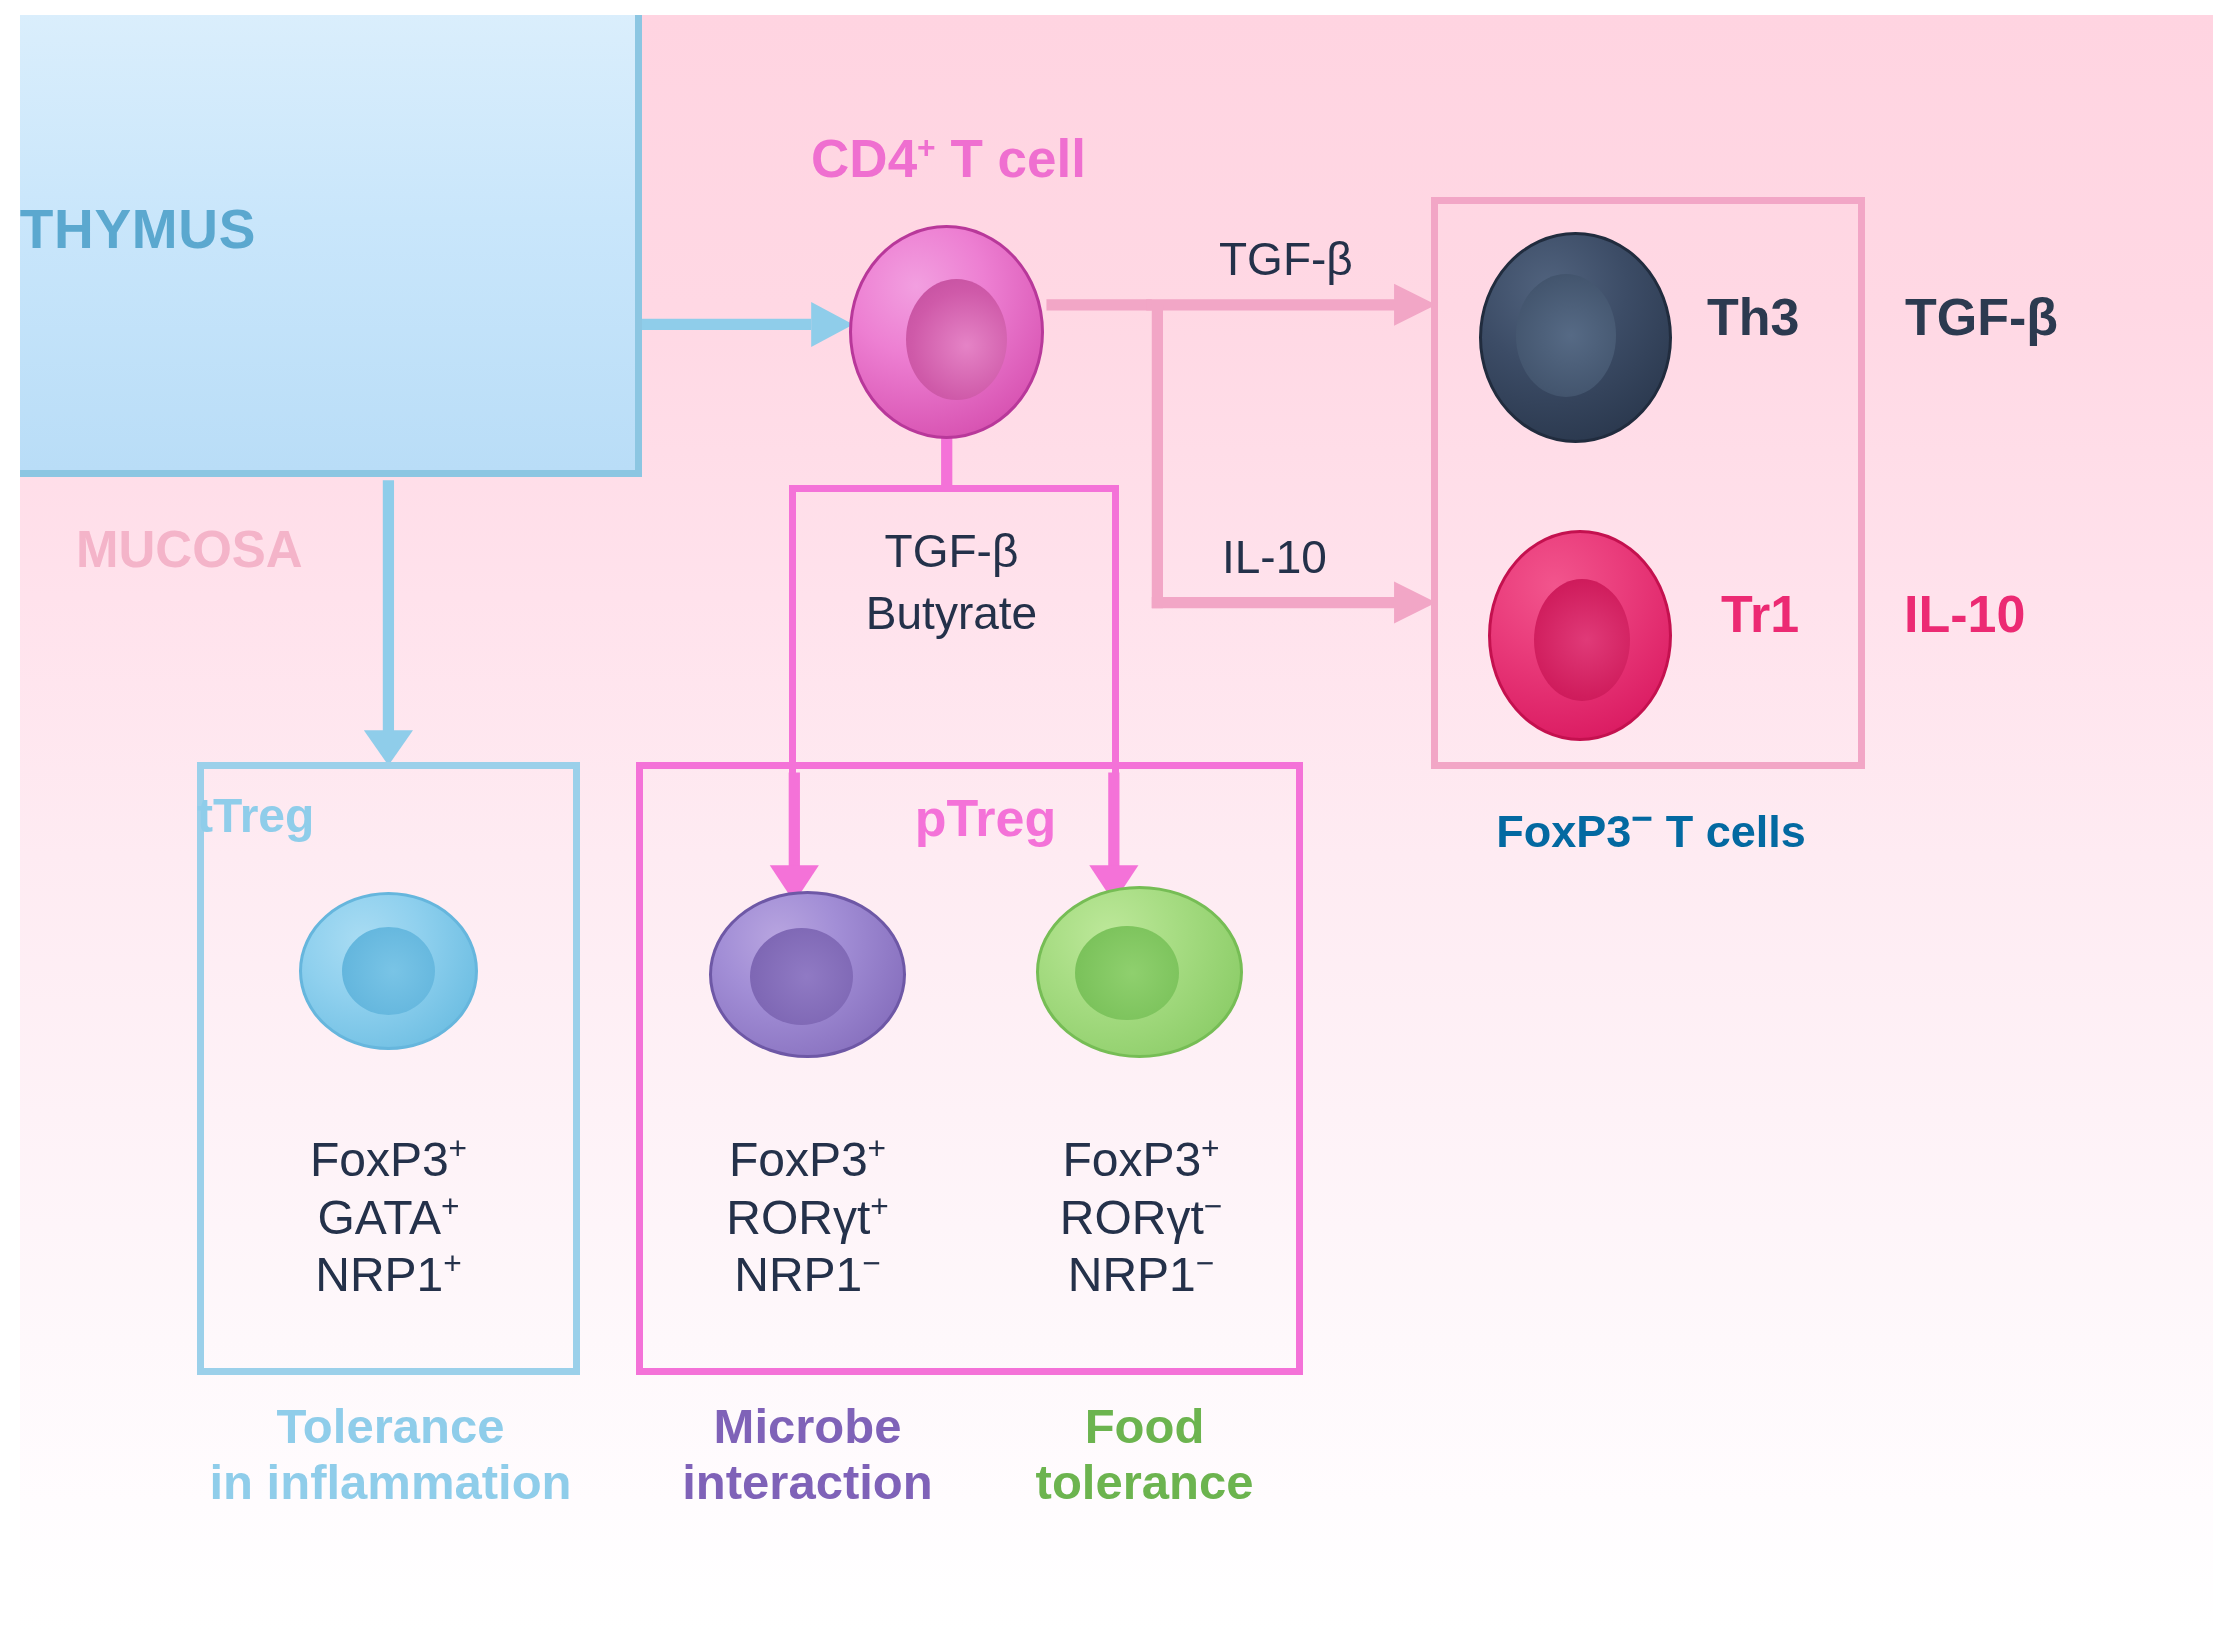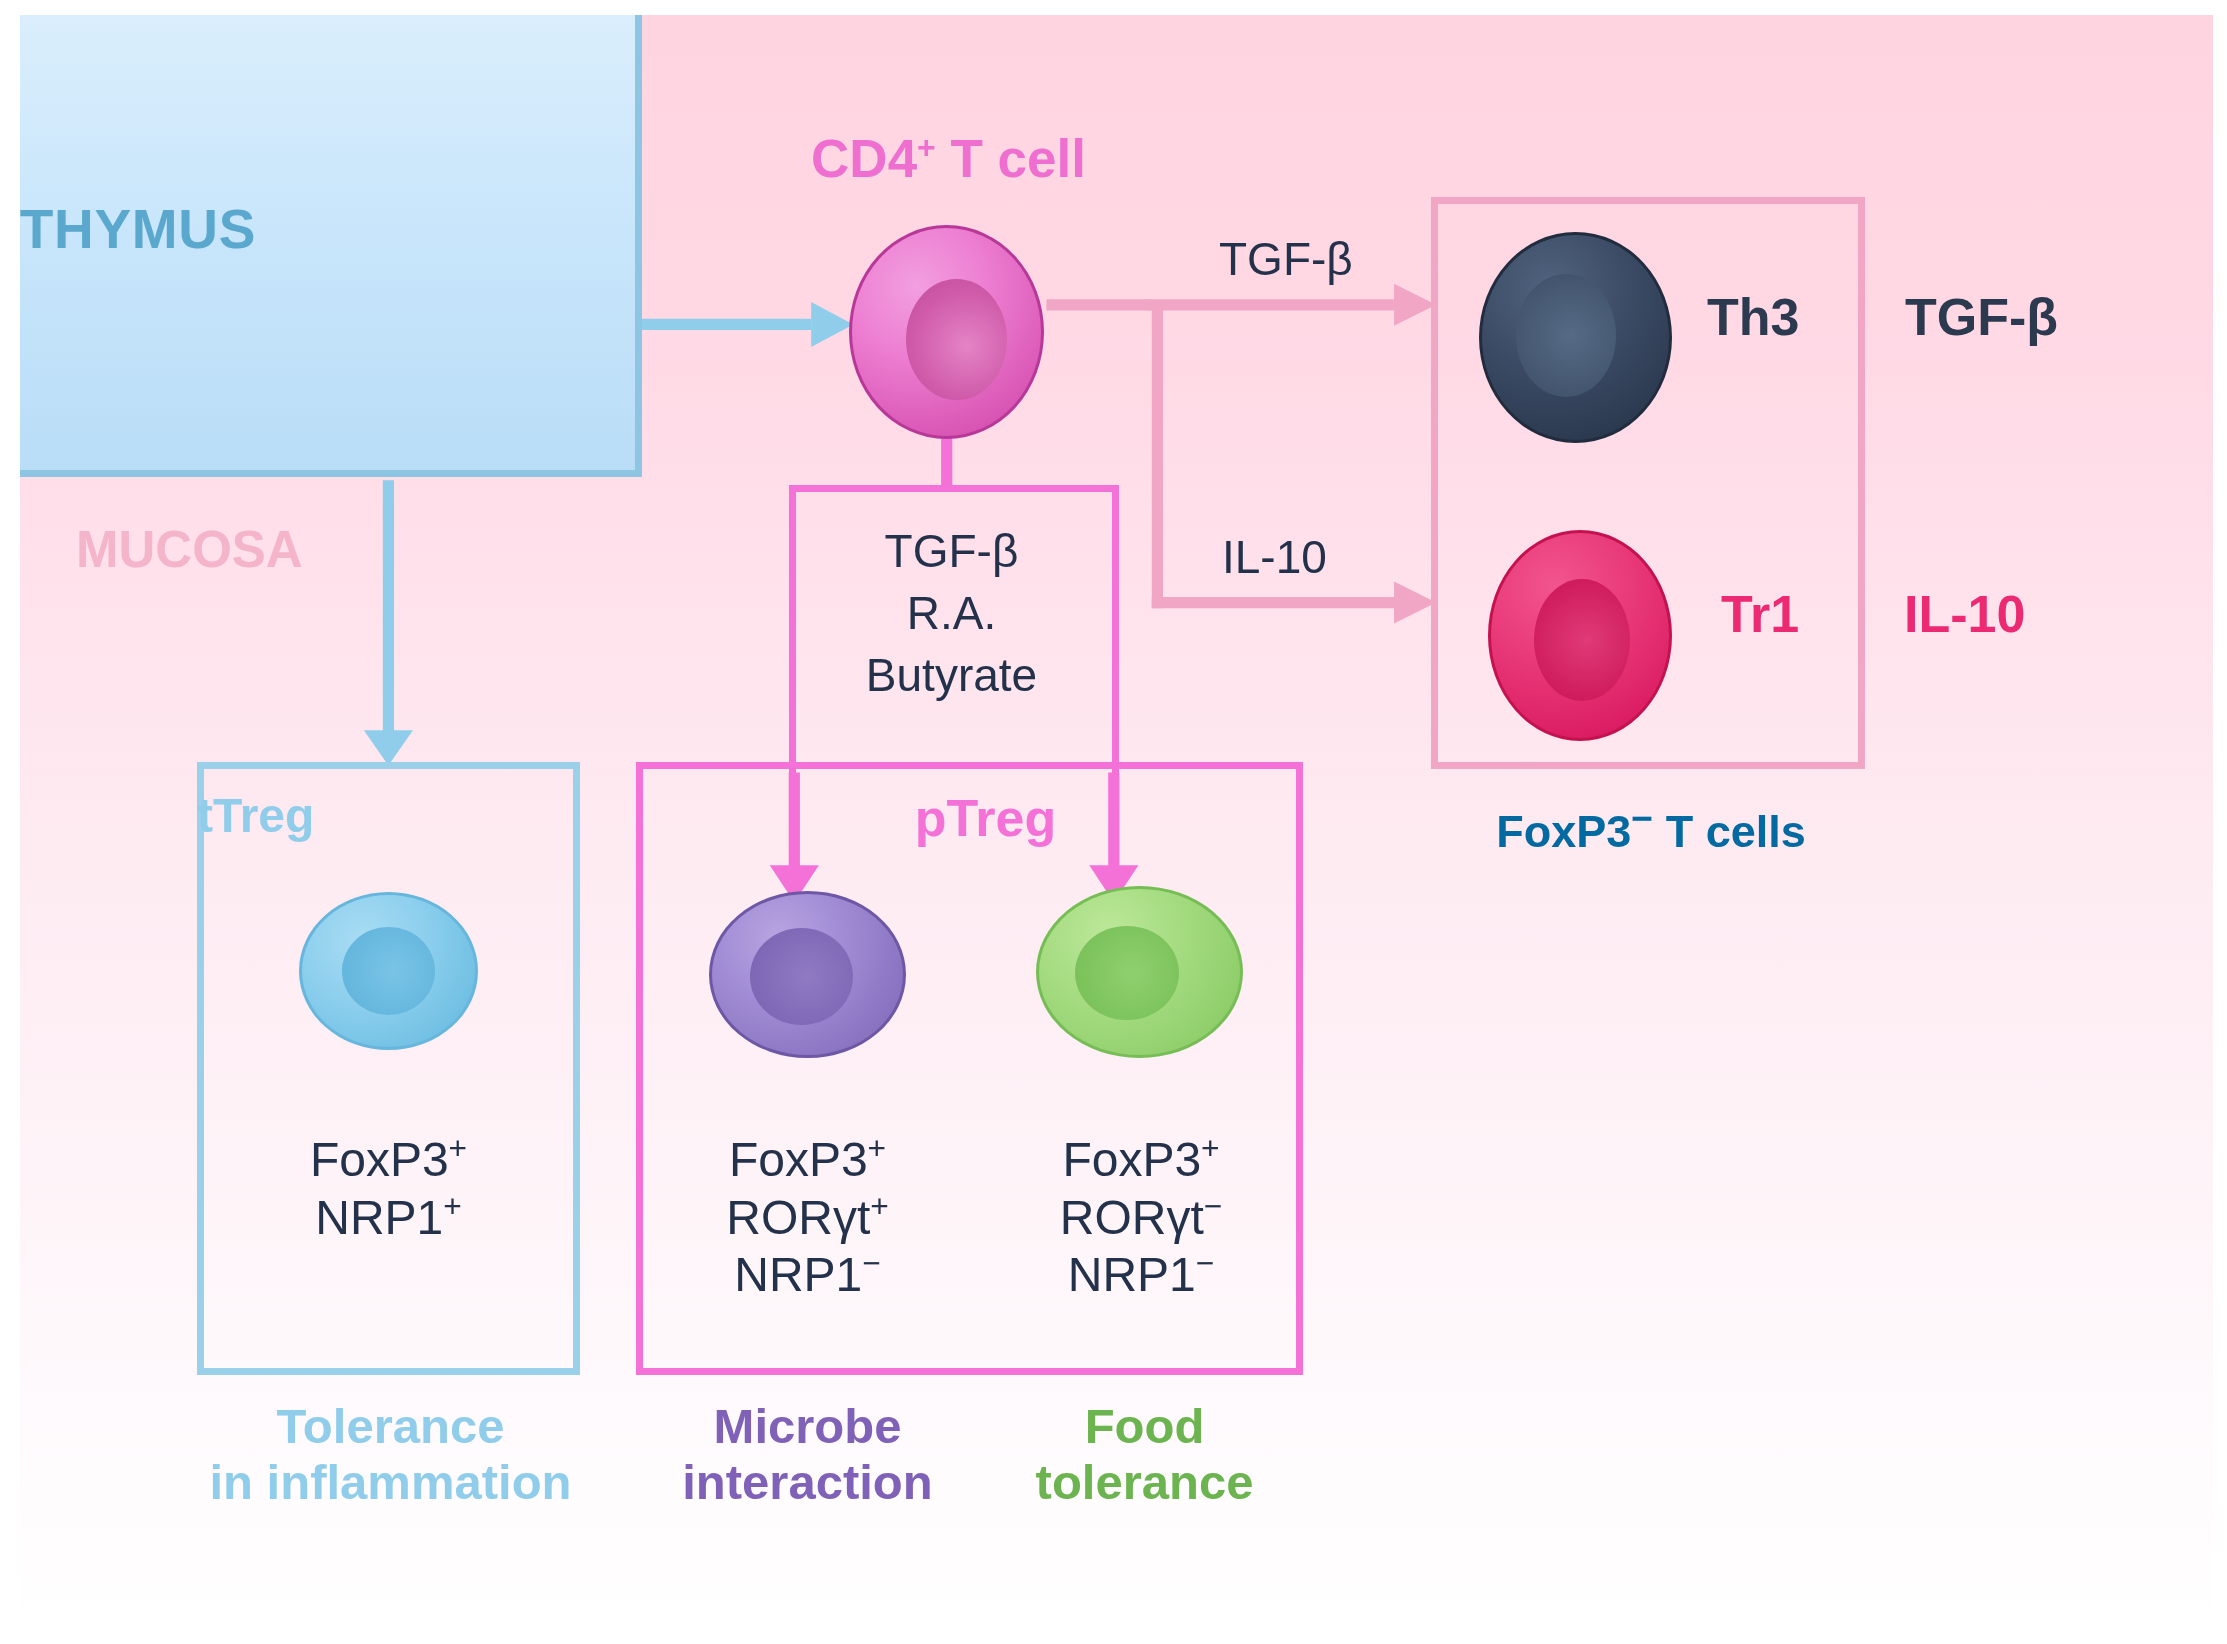--- a/index.html
+++ b/index.html
@@ -275,21 +275,20 @@
   <div class="cell" id="cd4-cell">
     <div class="body"></div>
     <div class="nucleus"></div>
   </div>
 
   <div class="cyto-label" id="tgfb-arrow-label">TGF-β</div>
   <div class="cyto-label" id="il10-arrow-label">IL-10</div>
 
   <div id="mediator-text">
     <div>TGF-β</div>
-    <div>R.A.</div>
     <div>Butyrate</div>
   </div>
 
   <div id="foxp3neg-box"></div>
   <div class="cell" id="th3-cell">
     <div class="body"></div>
     <div class="nucleus"></div>
   </div>
   <div id="th3-name">Th3</div>
   <div id="th3-cyto">TGF-β</div>
@@ -304,20 +303,21 @@
   <div id="foxp3neg-caption">FoxP3<sup>−</sup> T cells</div>
 
   <div id="ttreg-box"></div>
   <div id="ttreg-title">tTreg</div>
   <div class="cell" id="ttreg-cell">
     <div class="body"></div>
     <div class="nucleus"></div>
   </div>
   <div class="marker-block" id="ttreg-markers">
     <div>FoxP3<sup>+</sup></div>
+    <div>GATA<sup>+</sup></div>
     <div>NRP1<sup>+</sup></div>
   </div>
   <div class="func-caption" id="ttreg-func">
     <div>Tolerance</div>
     <div>in inflammation</div>
   </div>
 
   <div id="ptreg-box"></div>
   <div id="ptreg-title">pTreg</div>
 

